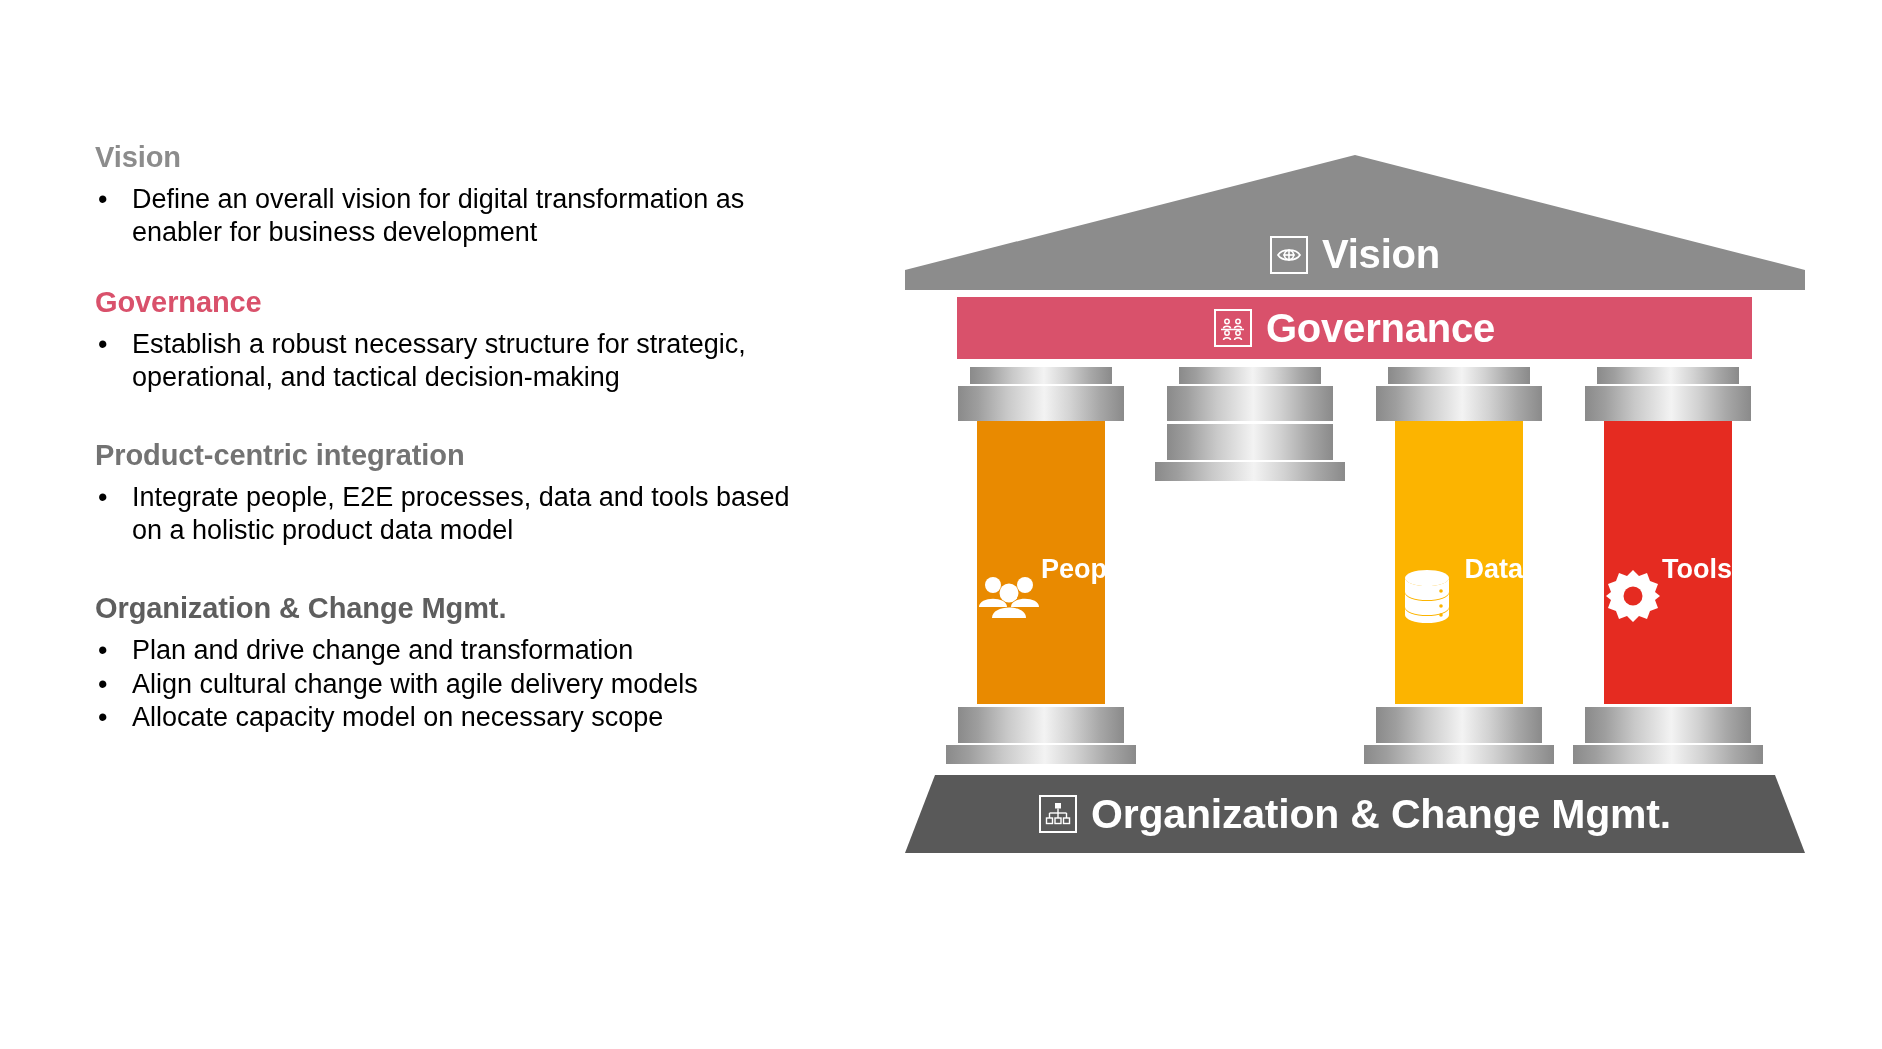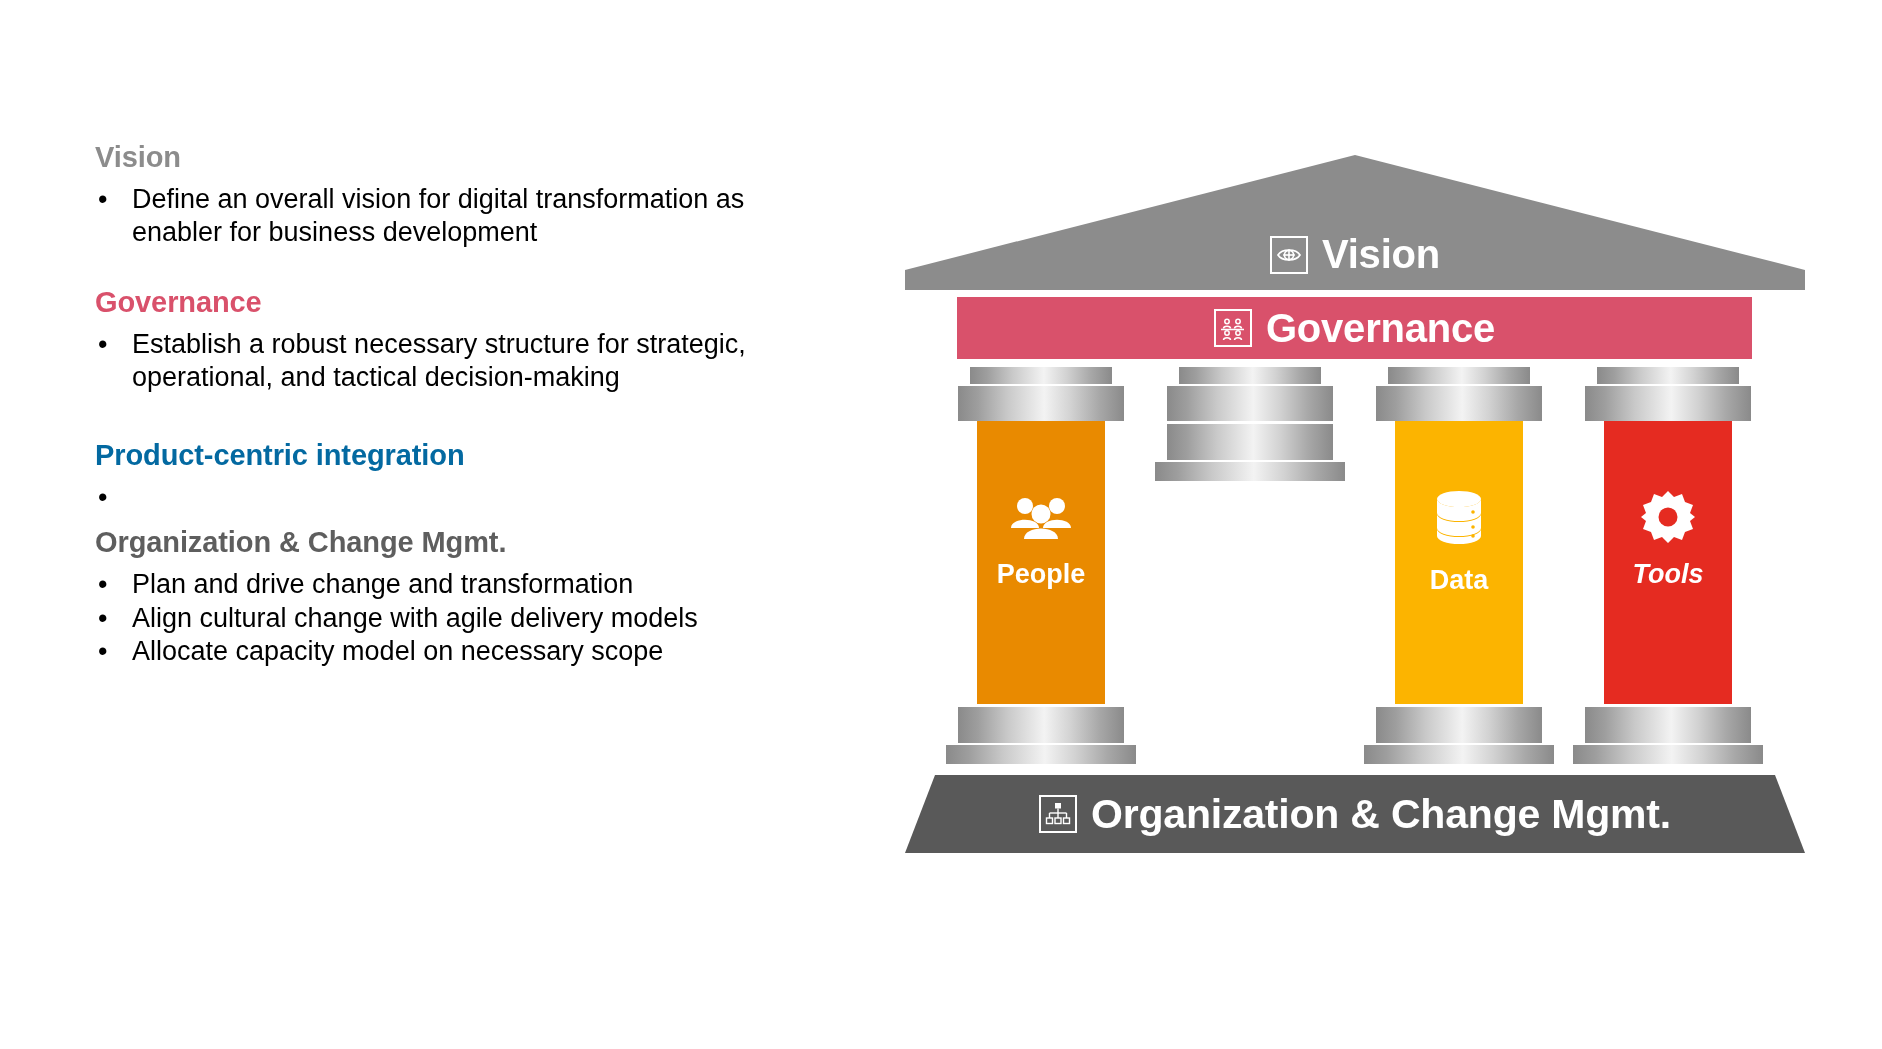--- a/index.html
+++ b/index.html
@@ -153,21 +153,21 @@
        #d2d2d2 68%, #a8a8a8 85%, #8a8a8a 100%);
   }
   .cap-a { width: 142px; height: 17px; }
   .cap-b { width: 166px; height: 35px; margin-top: 2px; }
 
   .shaft {
     width: 128px;
     flex: 1 1 auto;
     position: relative;
     display: flex;
-    flex-direction: column;
+    flex-direction: row;
     align-items: center;
     justify-content: flex-start;
     margin-top: 0;
   }
   .shaft-icon {
     margin-top: 66px;
     width: 72px;
     height: 60px;
     display: flex;
     align-items: center;
@@ -229,24 +229,25 @@
       <li class="bullet-item">
         <span class="dot">•</span>
         <span>Establish a robust necessary structure for strategic, operational, and tactical decision-making</span>
       </li>
     </ul>
   </div>
 
   <div class="gap-lg"></div>
 
   <div class="section-block">
-    <div class="section-heading" style="color: #0369a1;">Product-centric integration</div>
+    <div class="section-heading" style="color: #737373;">Product-centric integration</div>
     <ul class="bullet-list">
       <li class="bullet-item">
         <span class="dot">•</span>
+        <span>Integrate people, E2E processes, data and tools based on a holistic product data model</span>
       </li>
     </ul>
   </div>
 
   <div class="gap-lg"></div>
 
   <div class="section-block">
     <div class="section-heading" style="color: rgb(94, 94, 94);">Organization &amp; Change Mgmt.</div>
     <ul class="bullet-list">
       <li class="bullet-item">
@@ -350,21 +351,21 @@
         </div>
         <div class="pillar-label">Data</div>
       </div>
       <div class="base-a"></div>
       <div class="base-b"></div>
     </div>
 
     <div class="pillar">
       <div class="cap-a"></div>
       <div class="cap-b"></div>
-      <div class="shaft" style="background: rgb(229, 43, 33); font-style: italic;">
+      <div class="shaft" style="background: rgb(229, 43, 33);">
         <div class="shaft-icon">
           <svg width="54" height="54" viewBox="0 0 54 54">
             <path d="M27 1 L33 7 L41 4 L44 12 L52 15 L49 23 L54 27 L49 31 L52 39 L44 42 L41 50 L33 47 L27 53 L21 47 L13 50 L10 42 L2 39 L5 31 L0 27 L5 23 L2 15 L10 12 L13 4 L21 7 Z" fill="#ffffff"></path>
             <circle cx="27" cy="27" r="9.5" fill="#e52b21"></circle>
           </svg>
         </div>
         <div class="pillar-label">Tools</div>
       </div>
       <div class="base-a"></div>
       <div class="base-b"></div>

